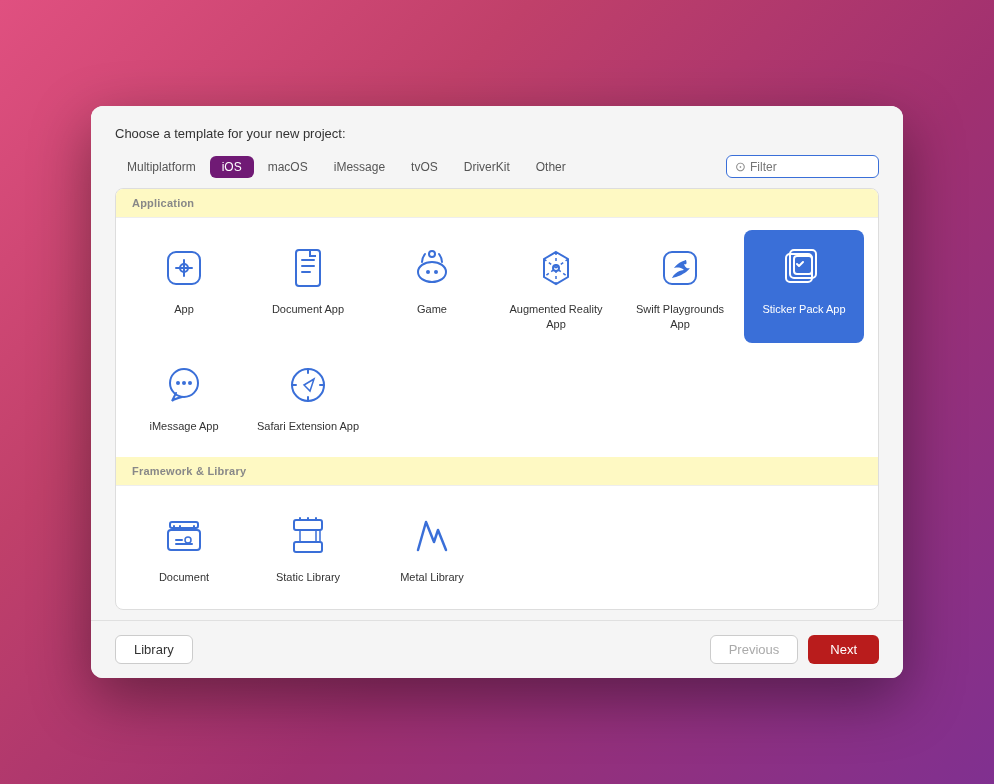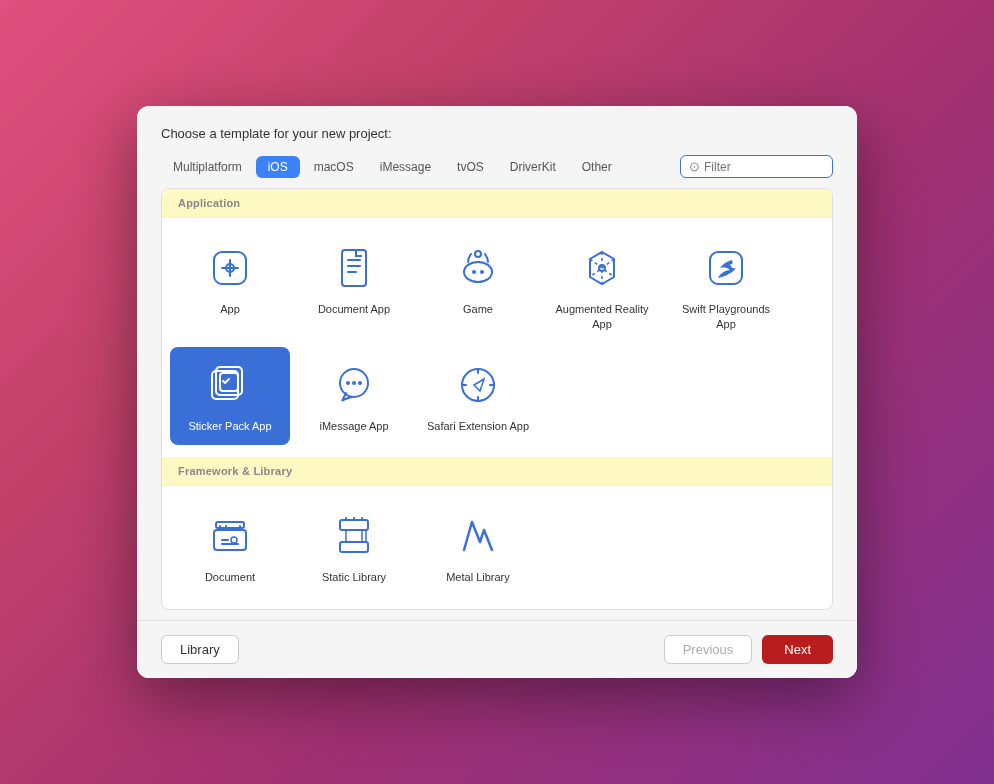--- a/index.html
+++ b/index.html
@@ -10,21 +10,21 @@
       background: linear-gradient(135deg, #e05080 0%, #c0406a 30%, #a03070 60%, #803090 100%);
       display: flex;
       align-items: center;
       justify-content: center;
       font-family: -apple-system, BlinkMacSystemFont, "SF Pro Text", "Helvetica Neue", sans-serif;
     }
 
     .dialog {
       background: #f5f5f5;
       border-radius: 12px;
-      width: 720px;
+      width: 812px;
       box-shadow: 0 20px 60px rgba(0,0,0,0.4);
       overflow: hidden;
       display: flex;
       flex-direction: column;
     }
 
     .dialog-header {
       padding: 20px 24px 0;
       background: #f5f5f5;
     }
@@ -45,21 +45,21 @@
       padding: 4px 12px;
       border-radius: 6px;
       font-size: 12px;
       color: #555;
       cursor: pointer;
       border: none;
       background: none;
     }
 
     .tab.active {
-      background: #3b82f6;
+      background: #701a75;
       color: white;
     }
 
     .filter-box {
       margin-left: auto;
       display: flex;
       align-items: center;
       border: 1.5px solid #3a6fd8;
       border-radius: 6px;
       padding: 3px 8px;

